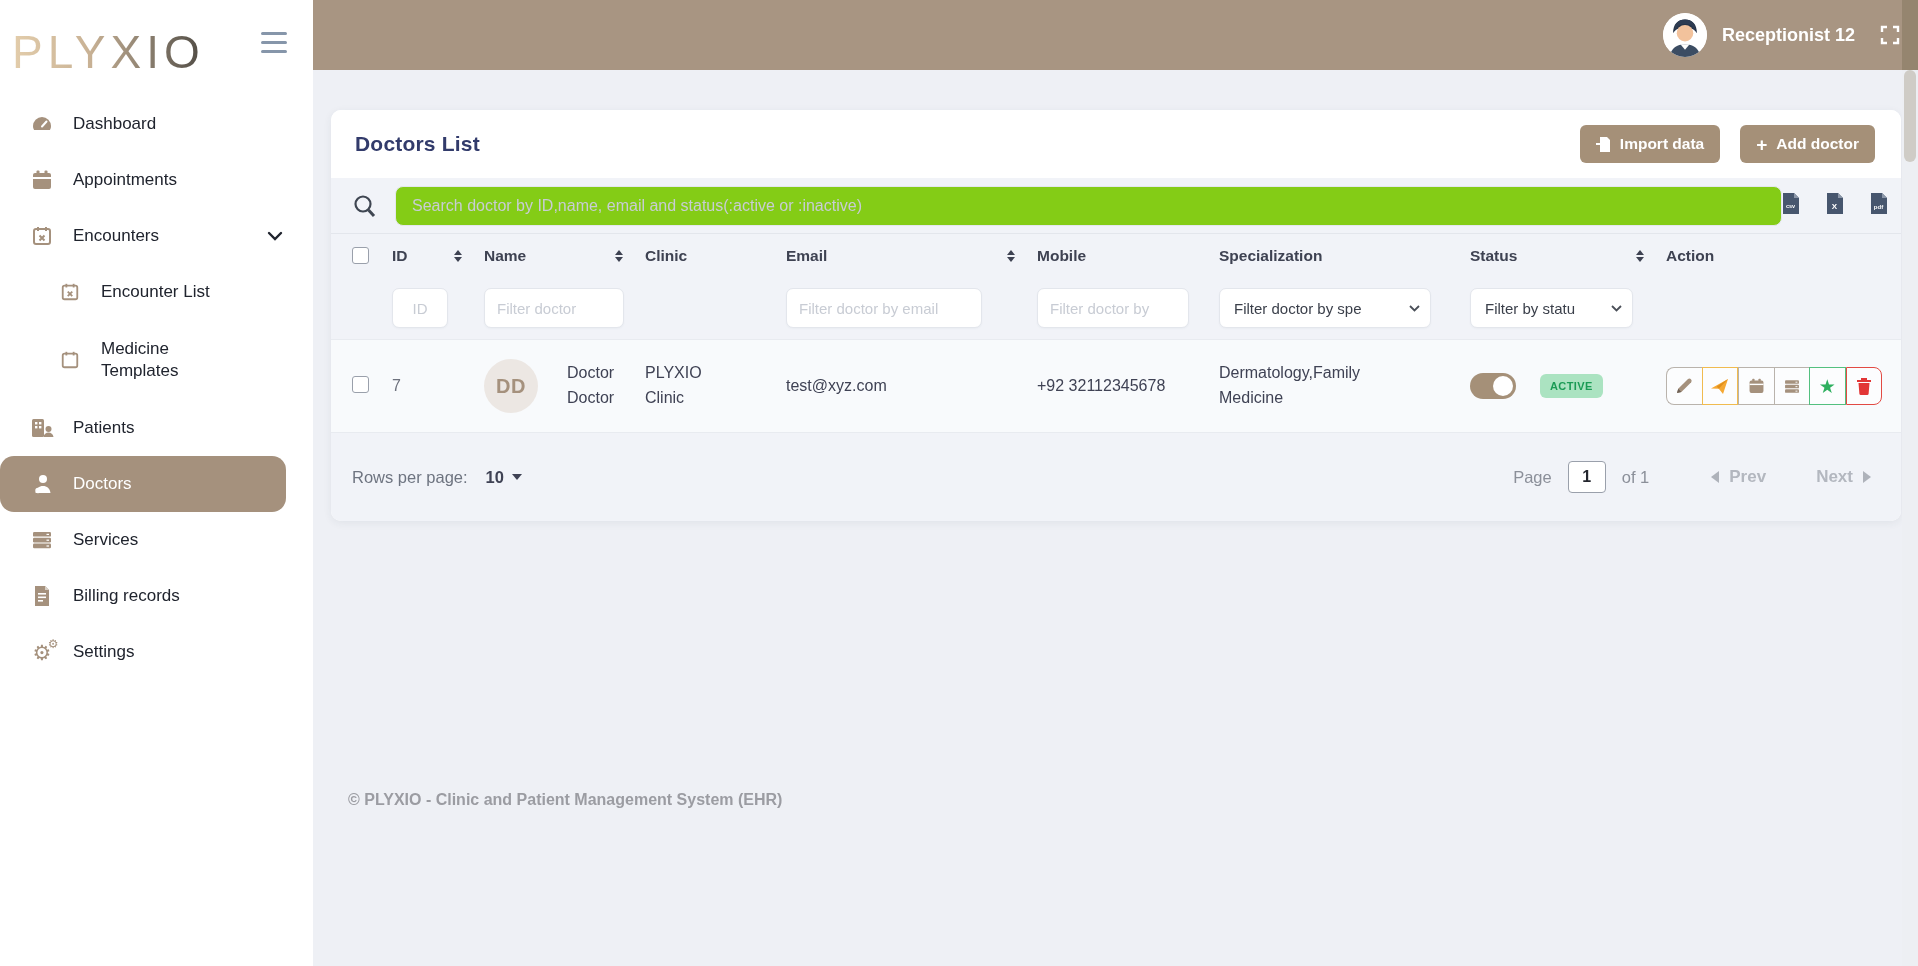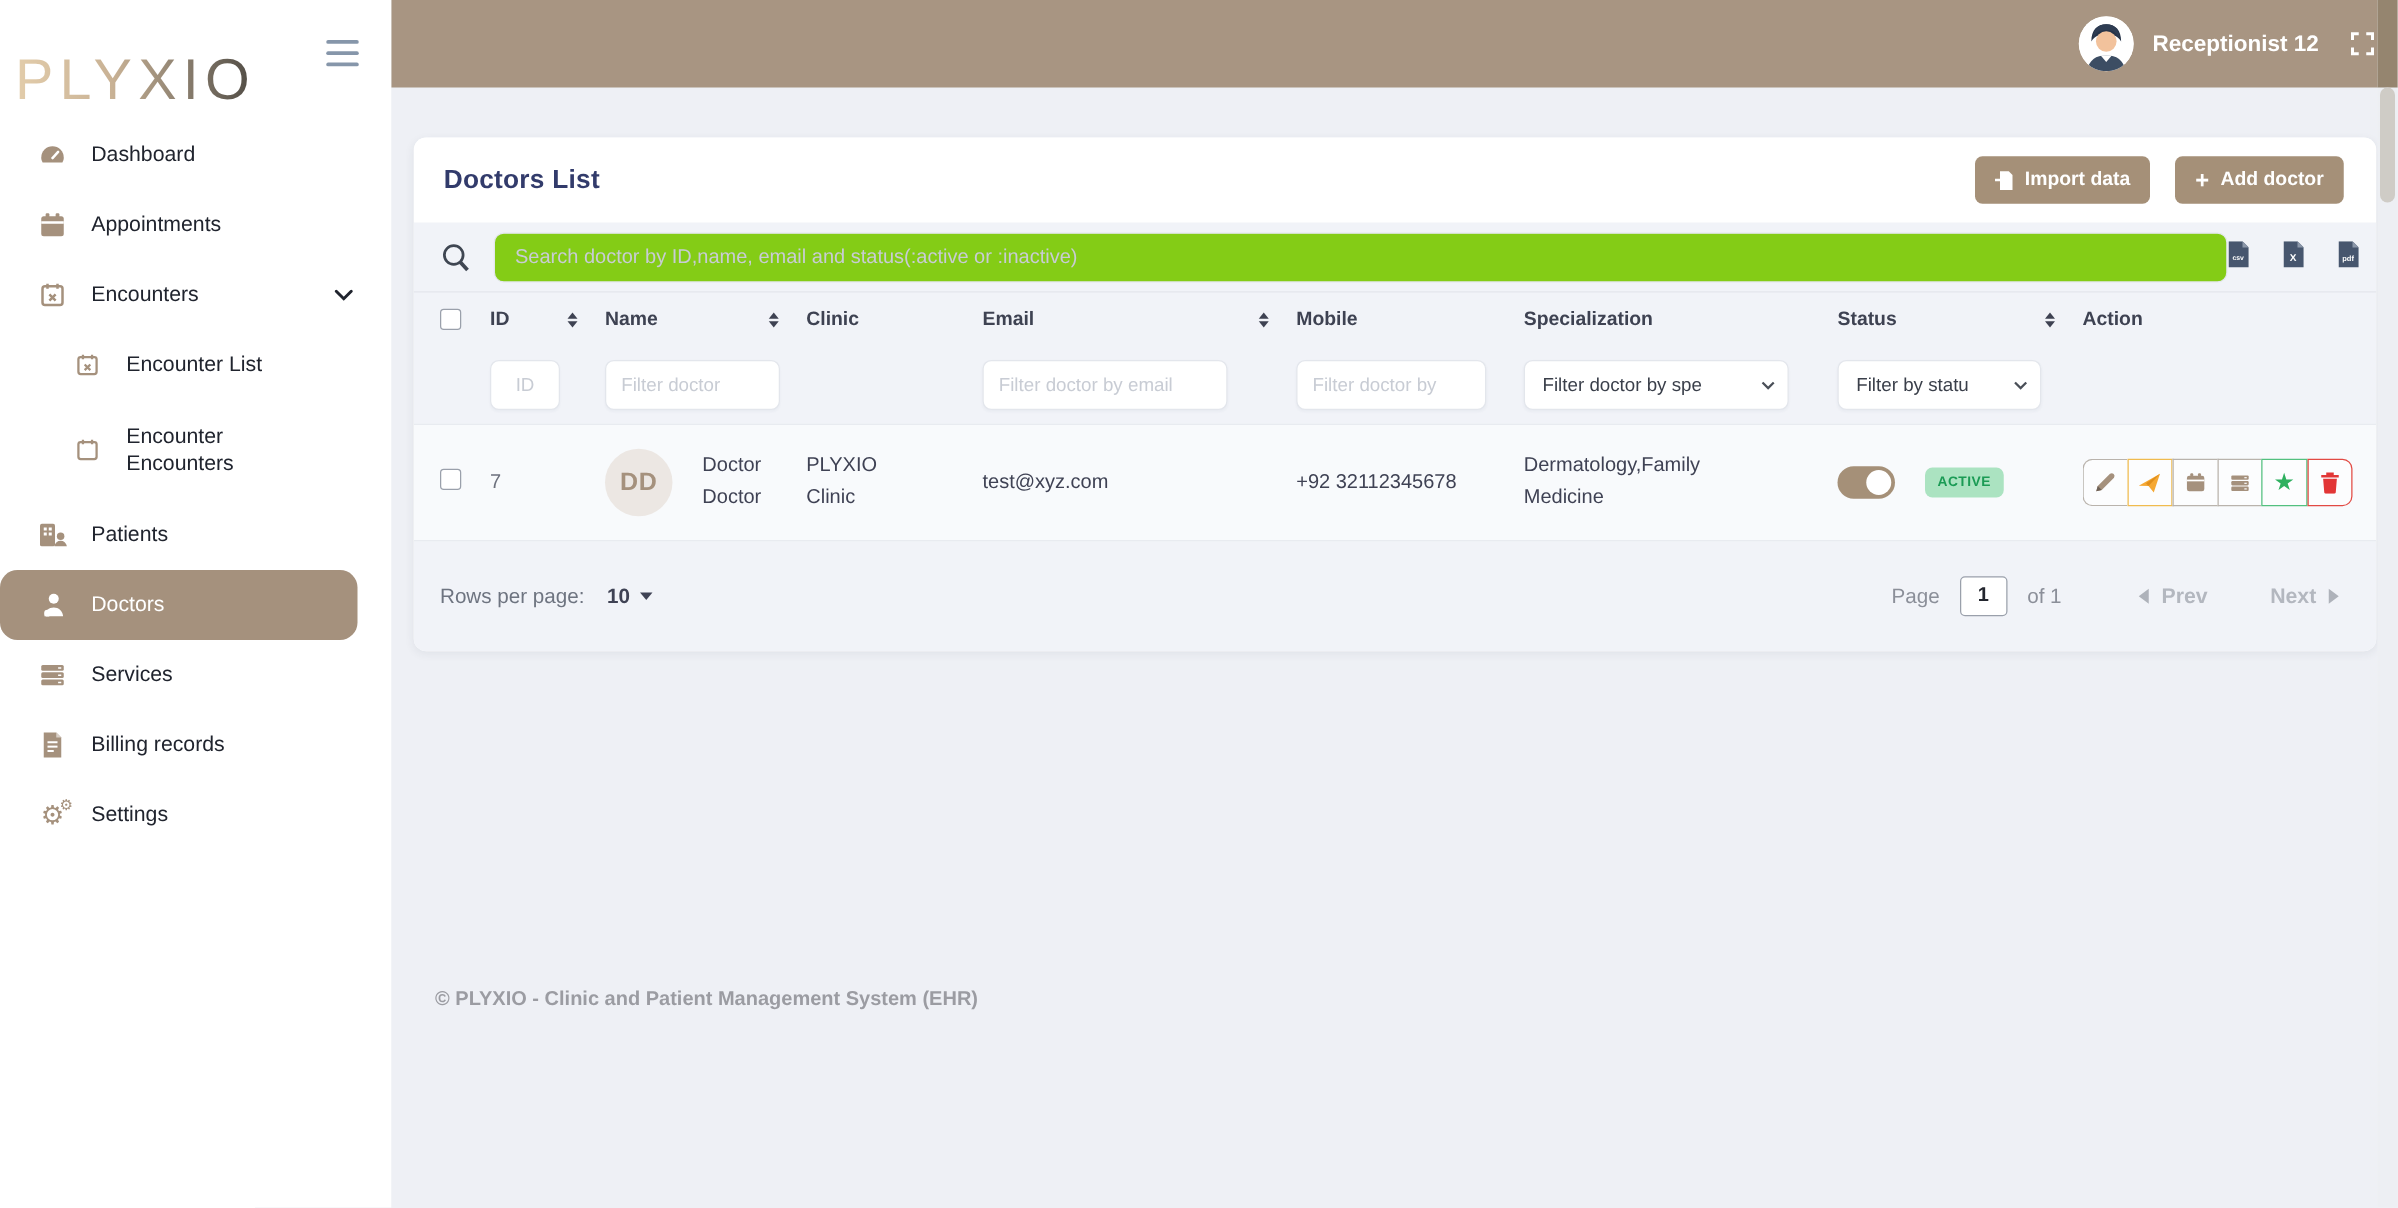--- a/index.html
+++ b/index.html
@@ -1,20 +1,20 @@
 <!DOCTYPE html>
 <html><head>
 <meta charset="utf-8">
 <style>
   * { margin:0; padding:0; box-sizing:border-box; }
   html,body { width:1918px; height:966px; overflow:hidden; font-family:"Liberation Sans","DejaVu Sans",sans-serif; background:#eef0f5; }
 
   
   .sidebar { position:absolute; left:0; top:0; width:313px; height:966px; background:#ffffff; z-index:5; }
-  .logo-row { position:relative; padding:36px 0 0 12px; height:86px; }
+  .logo-row { position:relative; padding:25px 0 0 12px; height:86px; }
   .logo { font-size:46px; font-weight:400; letter-spacing:5px;
           background:linear-gradient(90deg,#e3cdab 0%,#c9b295 40%,#8b7f6f 70%,#4e4a43 100%);
           -webkit-background-clip:text; background-clip:text; color:transparent; }
   .hamburger { position:absolute; right:26px; top:32px; width:26px; cursor:pointer; }
   .hamburger span { display:block; height:3px; border-radius:2px; background:#8696aa; margin-bottom:6px; }
   .nav { margin-top:10px; }
   .nav-item { display:flex; align-items:center; height:56px; padding-left:28px; color:#20242e;
               font-size:17px; cursor:pointer; }
   .nav-item .nicon { width:28px; display:flex; justify-content:center; color:#a5917d; }
   .nav-item .nlabel { margin-left:17px; line-height:1.3; }
@@ -77,21 +77,21 @@
               cursor:pointer; box-shadow:0 1px 2px rgba(60,70,90,.04); }
   .f-select svg { margin-left:8px; flex:0 0 auto; }
 
   .data-row { height:94px; background:#f8fafc; border-top:1px solid #e8ebf0; border-bottom:1px solid #e8ebf0; }
   .cell { font-size:16px; color:#3f4254; }
   .cell-id { color:#6d717d; }
   .name-cell { display:flex; align-items:center; }
   .row-avatar { width:54px; height:54px; border-radius:50%; background:#ece7e3; color:#a5917d;
                 font-size:20px; font-weight:700; display:flex; align-items:center; justify-content:center;
                 letter-spacing:.5px; flex:0 0 auto; }
-  .wrap-sm { margin-left:5px; width:66px; line-height:1.55;text-align:right; }
+  .wrap-sm { margin-left:29px; width:66px; line-height:1.55; }
   .wrap-clinic { width:78px; line-height:1.55; }
   .wrap-spec { max-width:180px; line-height:1.55; }
 
   .status-cell { display:flex; align-items:center; gap:24px; }
   .toggle { position:relative; width:46px; height:26px; border-radius:13px; background:#a59078; cursor:pointer; flex:0 0 auto; }
   .toggle .knob { position:absolute; top:3px; right:3px; width:20px; height:20px; border-radius:50%; background:#ffffff; }
   .badge { background:#abe3c1; color:#1b9b55; font-size:11px; font-weight:700; letter-spacing:.4px;
            padding:6px 10px; border-radius:6px; }
 
   .btn-group { display:flex; height:38px; width:216px; }
@@ -187,21 +187,21 @@
       <span class="nlabel">Encounter List</span>
     </div>
     <div class="nav-item sub tall">
       <span class="nicon">
         <svg width="20" height="20" viewBox="0 0 22 22" fill="none" stroke="currentColor" stroke-width="2">
             <rect x="3" y="4" width="16" height="15" rx="2"></rect>
             <line x1="7" y1="2" x2="7" y2="6"></line>
             <line x1="15" y1="2" x2="15" y2="6"></line>
           </svg>
       </span>
-      <span class="nlabel" style="width:110px">Encounter Encounters</span>
+      <span class="nlabel" style="width:110px">Medicine Templates</span>
     </div>
     <div class="nav-item">
       <span class="nicon">
         <svg width="24" height="22" viewBox="0 0 24 22">
             <rect x="2" y="2" width="12" height="18" rx="1.5" fill="currentColor"></rect>
             <rect x="5" y="5" width="2.4" height="2.4" fill="#fff"></rect>
             <rect x="9" y="5" width="2.4" height="2.4" fill="#fff"></rect>
             <rect x="5" y="9" width="2.4" height="2.4" fill="#fff"></rect>
             <rect x="9" y="9" width="2.4" height="2.4" fill="#fff"></rect>
             <circle cx="18.5" cy="12" r="3" fill="currentColor"></circle>

